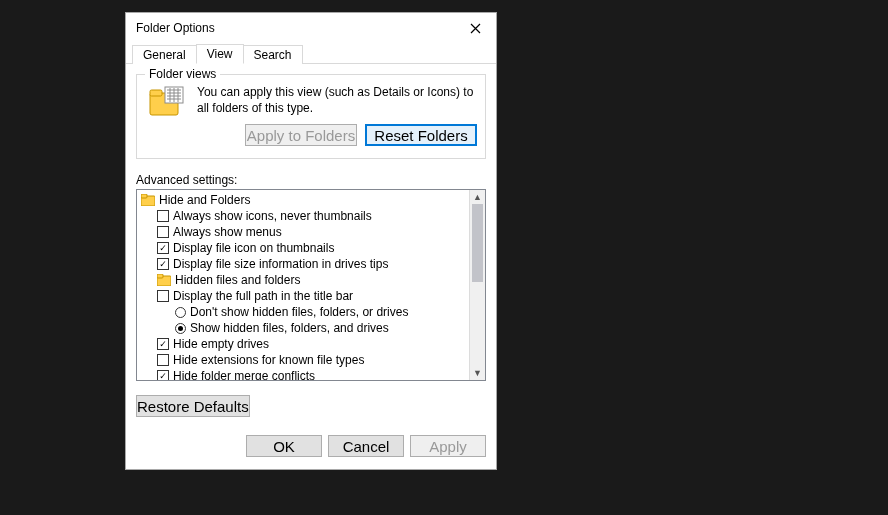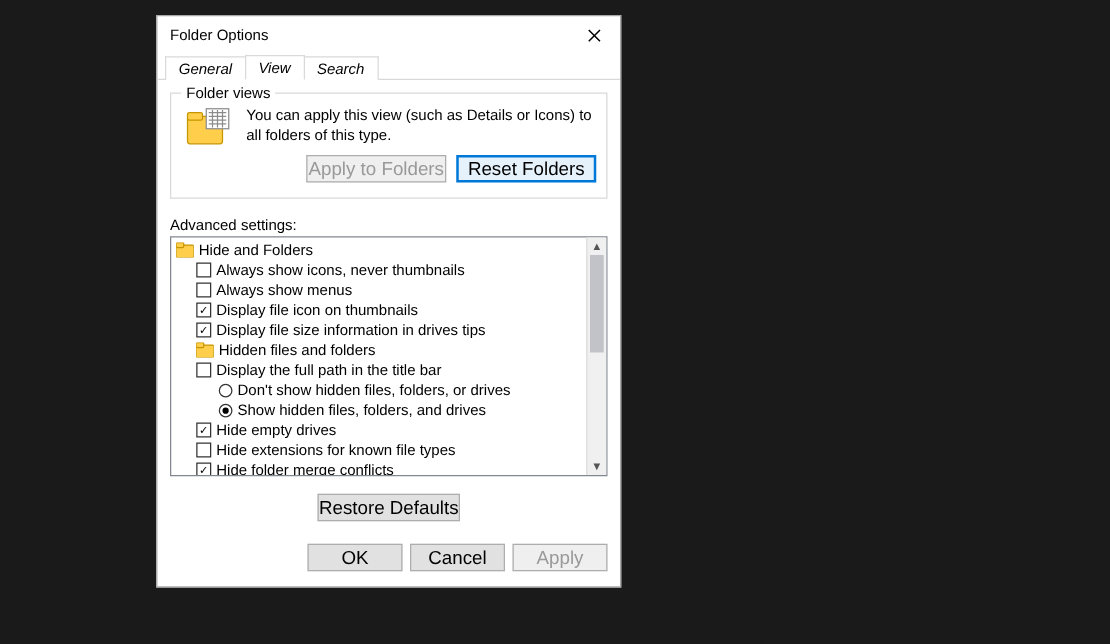--- a/index.html
+++ b/index.html
@@ -44,21 +44,20 @@
   .tab {
     border: 1px solid #d9d9d9;
     border-bottom: none;
     background: #fff;
     padding: 2px 10px;
     margin-right: -1px;
     font-size: 12px;
     position: relative;
     top: 1px;
     cursor: default;
-    font-style: italic;
   }
   .tab.active {
     background: #fff;
     border-bottom: 1px solid #fff;
     z-index: 2;
   }
   .tab-body {
     padding: 10px 10px 10px 10px;
   }
   .groupbox {
@@ -178,21 +177,21 @@
   }
   .folder-icon {
     width: 14px; height: 12px;
     display: inline-block;
     flex-shrink: 0;
   }
   .bigfolder {
     width: 40px; height: 36px;
     flex-shrink: 0;
   }
-  .alignr { display:flex; justify-content:center; margin-top: 14px;}
+  .alignr { display:flex; justify-content:flex-start; margin-top: 14px;}
   .footer {
     display: flex;
     justify-content: flex-end;
     gap: 6px;
     padding: 8px 10px 12px 10px;
   }
   .footer .btn { min-width: 76px; }
 </style>
 </head>
 <body>

